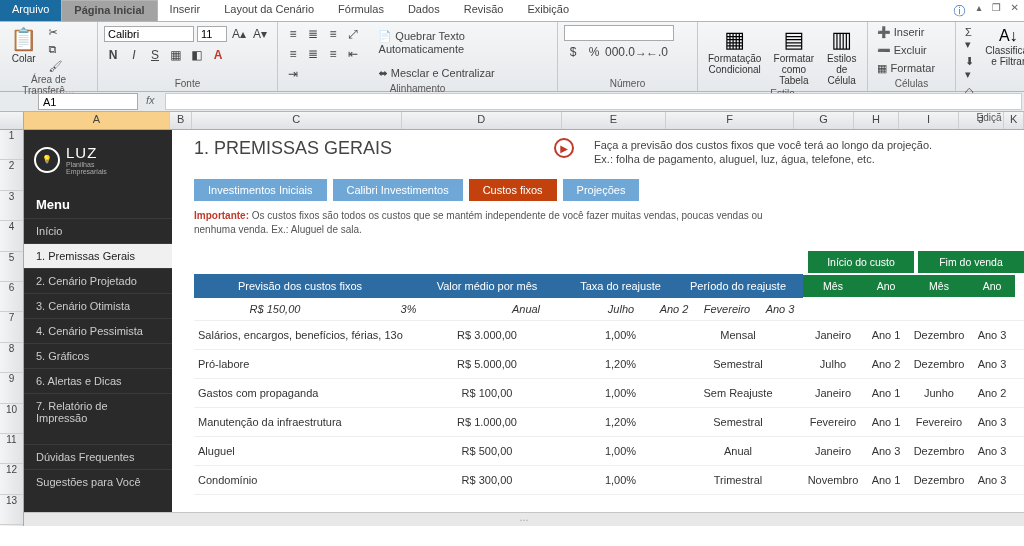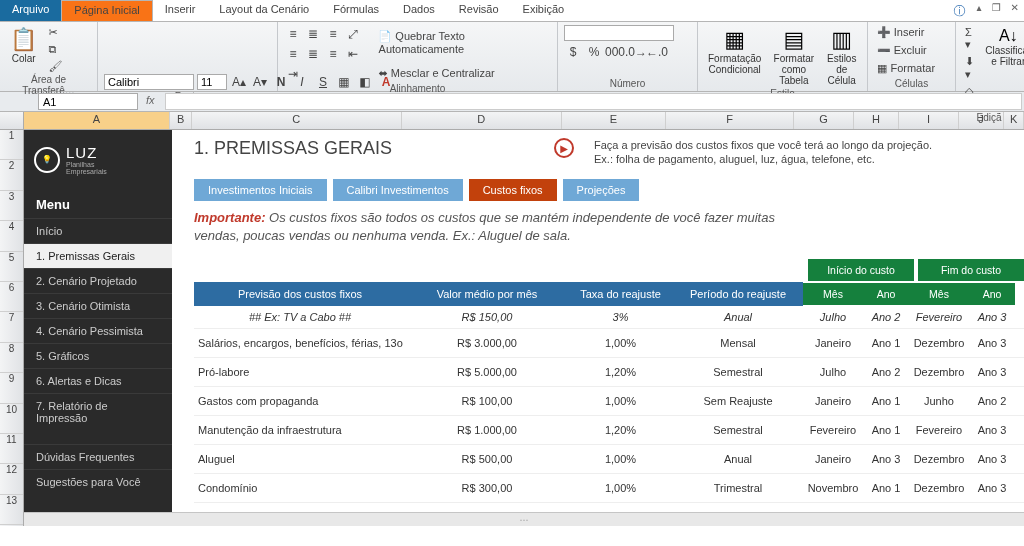--- a/index.html
+++ b/index.html
@@ -2,36 +2,36 @@
 <html><head>
 <meta charset="utf-8">
 <style>
 * { box-sizing: border-box; margin: 0; padding: 0; }
 body { font-family: "Segoe UI", Tahoma, sans-serif; font-size: 11px; background: #fff; width: 1024px; height: 546px; overflow: hidden; }
 
 
 .tabs { display: flex; background: #fff; border-bottom: 1px solid #b5b5b5; height: 22px; }
 .tab { padding: 3px 12px; font-size: 11px; cursor: pointer; color: #444; }
 .tab.file { background: #1a6b9f; color: #fff; }
-.tab.active { background: #f97316; border: 1px solid #b5b5b5; border-bottom: none; }
+.tab.active { background: #a3a3a3; border: 1px solid #b5b5b5; border-bottom: none; font-weight: bold; }
 .tabs-spacer { flex: 1; }
 .help-icon { color: #3a76b5; padding: 3px 6px; font-size: 12px; }
 .winbtn { padding: 2px 5px; color: #666; font-size: 10px; }
 
 
 .ribbon { display: flex; background: linear-gradient(#f5f6f7,#e6e9ec); height: 70px; border-bottom: 1px solid #b5b5b5; }
 .group { border-right: 1px solid #c5c8cc; padding: 3px 6px 0 6px; display: flex; flex-direction: column; justify-content: space-between; }
 .group-body { display: flex; gap: 4px; flex: 1; align-items: flex-start; }
 .group-label { text-align: center; font-size: 10px; color: #555; padding-bottom: 2px; }
 .bigbtn { display: flex; flex-direction: column; align-items: center; padding: 2px 4px; cursor: pointer; }
 .bigbtn .icon { font-size: 22px; }
 .bigbtn .lbl { font-size: 10px; color: #333; line-height: 1.1; text-align: center; }
 .smallcol { display: flex; flex-direction: column; gap: 2px; }
 .smallbtn { font-size: 11px; padding: 1px 3px; cursor: pointer; color: #444; }
-.fontbox { display: flex; flex-direction: row; gap: 3px; margin-top: 48px; }
+.fontbox { display: flex; flex-direction: column; gap: 3px; }
 .fontrow { display: flex; gap: 3px; align-items: center; }
 .select { background: #fff; border: 1px solid #aaa; font-size: 11px; padding: 1px 3px; }
 .fontname { width: 90px; }
 .fontsize { width: 30px; }
 .fmtbtn { width: 18px; height: 18px; display: inline-flex; align-items: center; justify-content: center; font-size: 12px; color: #444; cursor: pointer; }
 
 
 .fxbar { display: flex; height: 20px; border-bottom: 1px solid #b5b5b5; background: #e8ebee; }
 .namebox { width: 100px; background: #fff; border: 1px solid #aaa; margin: 1px 0 1px 38px; padding: 1px 4px; font-size: 11px; }
 .fxsym { padding: 2px 8px; font-style: italic; color: #666; }
@@ -68,21 +68,21 @@
 .header-row { display: flex; align-items: flex-start; gap: 20px; }
 .title { font-size: 18px; font-weight: 400; color: #444; width: 340px; }
 .play-icon { width: 20px; height: 20px; border: 2px solid #c0392b; border-radius: 50%; display: flex; align-items: center; justify-content: center; color: #c0392b; font-size: 10px; }
 .hint { font-size: 11px; color: #444; line-height: 1.3; }
 
 .tabs2 { display: flex; gap: 6px; margin: 12px 0 8px; }
 .btn { padding: 5px 14px; font-size: 11px; color: #fff; cursor: pointer; }
 .btn.blue { background: #6fa8d6; }
 .btn.orange { background: #c2410c; }
 
-.note { font-size: 13px; color: #555; margin: 6px 0 14px; max-width: 600px; line-height: 1.4; font-style: italic; }
+.note { font-size: 10px; color: #555; margin: 6px 0 14px; max-width: 600px; line-height: 1.4; }
 .note b { color: #c0392b; }
 
 .tbl { display: flex; flex-direction: column; font-size: 11px; }
 .trow { display: flex; align-items: center; height: 29px; border-bottom: 1px solid #eee; }
 .th { background: #2d6ca2; color: #fff; text-align: center; padding: 6px 4px; }
 .th2 { background: #15803d; color: #fff; text-align: center; padding: 5px 4px; font-size: 10.5px; }
 .exrow { color: #999; font-style: italic; text-align: center; }
 .td { text-align: center; color: #333; }
 .td.left { text-align: left; padding-left: 4px; }
 .wC { width: 212px; } .wD { width: 162px; } .wE { width: 105px; } .wF { width: 130px; }
@@ -321,34 +321,33 @@
       </div>
 
       <div class="tbl">
         <div class="trow" style="border:none;height:22px;justify-content:flex-end">
           <div class="wC"></div>
             <div class="wD"></div>
             <div class="wE"></div>
             <div class="wF"></div>
           <div class="th2" style="width:106px">Início do custo</div>
           <div style="width:4px"></div>
-          <div class="th2" style="width:106px">Fim do custo</div>
+          <div class="th2" style="width:106px">Fim do venda</div>
         </div>
         <div class="trow" style="border:none;height:26px">
           <div class="th wC">Previsão dos custos fixos</div>
           <div class="th wD">Valor médio por mês</div>
           <div class="th wE">Taxa do reajuste</div>
           <div class="th wF">Período do reajuste</div>
           <div class="th2 wG">Mês</div>
           <div class="th2 wH">Ano</div>
           <div class="th2 wI">Mês</div>
           <div class="th2 wJ">Ano</div>
         </div>
         <div class="trow exrow" style="height:22px">
-          <div class="td wC">## Ex:  TV a Cabo ##</div>
           <div class="td wD">R$ 150,00</div>
           <div class="td wE">3%</div>
           <div class="td wF">Anual</div>
           <div class="td wG">Julho</div>
           <div class="td wH">Ano 2</div>
           <div class="td wI">Fevereiro</div>
           <div class="td wJ">Ano 3</div>
         </div>
         <div id="rows-container">
             <div class="trow">

